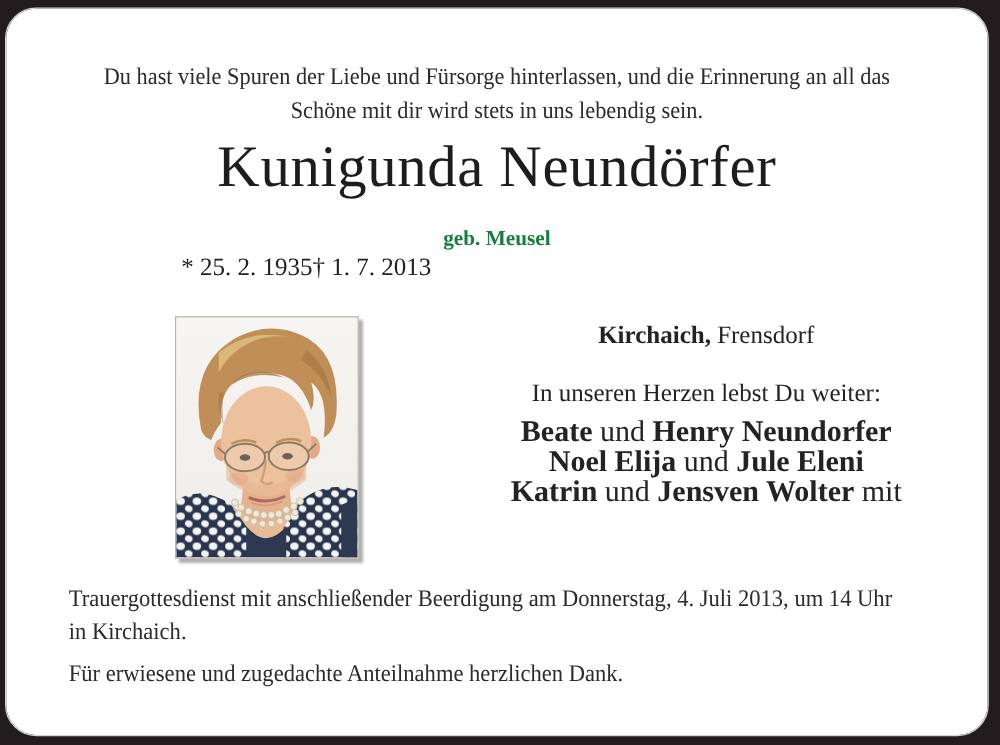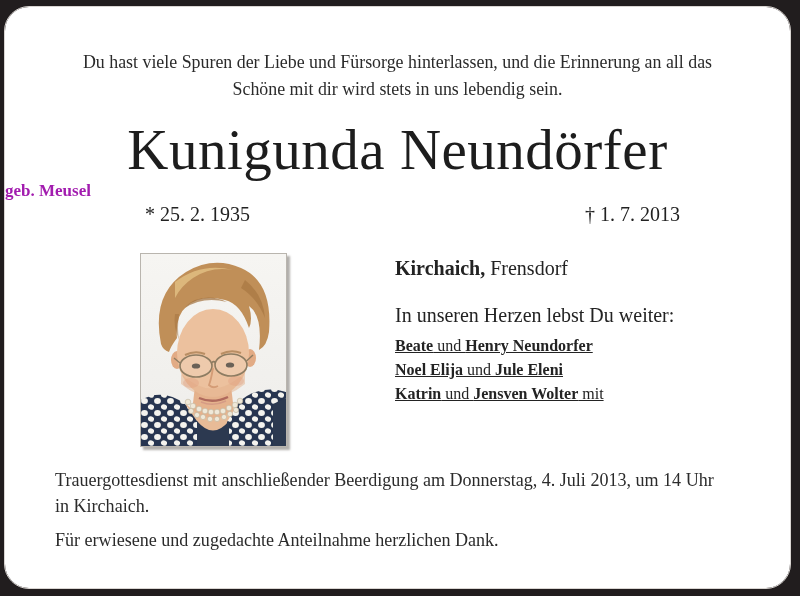--- a/index.html
+++ b/index.html
@@ -23,53 +23,53 @@
   }
   .quote {
     position: absolute; top: 41px; left: 0; right: 0;
     text-align: center;
     font-size: 19px; line-height: 27px;
     color: #2b2b2b;
     transform: scaleX(0.94);
     transform-origin: 50% 50%;
   }
   .main-name {
-    position: absolute; top: 116px; left: 0; right: 0;
+    position: absolute; top: 100px; left: 0; right: 0;
     text-align: center;
-    font-size: 57px; line-height: 54px;
+    font-size: 47px; line-height: 54px;
     font-weight: 400;
     letter-spacing: 0.5px;
     color: #1d1d1d;
     margin: 0;
   }
   .maiden {
     position: absolute; top: 174px; left: 0; right: 0;
-    text-align: left;
+    text-align: center;
     font-size: 17px; font-weight: 700;
-    color: #a21caf;
+    color: #15803d;
   }
   .dates {
-    position: absolute; top: 196px; left: 140px; right: 110px;
-    display: flex; justify-content: space-between;
+    position: absolute; top: 196px; left: 140px; right: 125px;
+    display: flex; 
     font-size: 20px; color: #222;
   }
   .photo-frame {
     position: absolute; left: 135px; top: 246px;
     width: 145px; height: 192px;
     border: 1px solid #b9b5ae;
     box-shadow: 3px 3px 2px rgba(115, 110, 104, 0.55);
     background: #f2f1ed;
   }
   .photo-frame svg { display: block; width: 145px; height: 192px; }
   .people {
-    position: absolute; left: 390px; top: 251px; width: 340px;
+    position: absolute; left: 390px; top: 251px; width: 340px; text-align: center;
   }
   .loc { font-size: 20px; line-height: 20px; margin-bottom: 27px; }
   .herzen { font-size: 20px; line-height: 20px; margin-bottom: 9px; }
-  .fam-line { font-size: 16px; line-height: 24px; text-decoration: underline; }
+  .fam-line { font-size: 24px; line-height: 24px; }
   .b { font-weight: 700; }
   .service {
     position: absolute; left: 50px; top: 460px; width: 720px;
     font-size: 19px; line-height: 26px;
     color: #2b2b2b;
     transform: scaleX(0.95);
     transform-origin: 0 50%;
   }
   .thanks {
     position: absolute; left: 50px; top: 520px; width: 720px;

